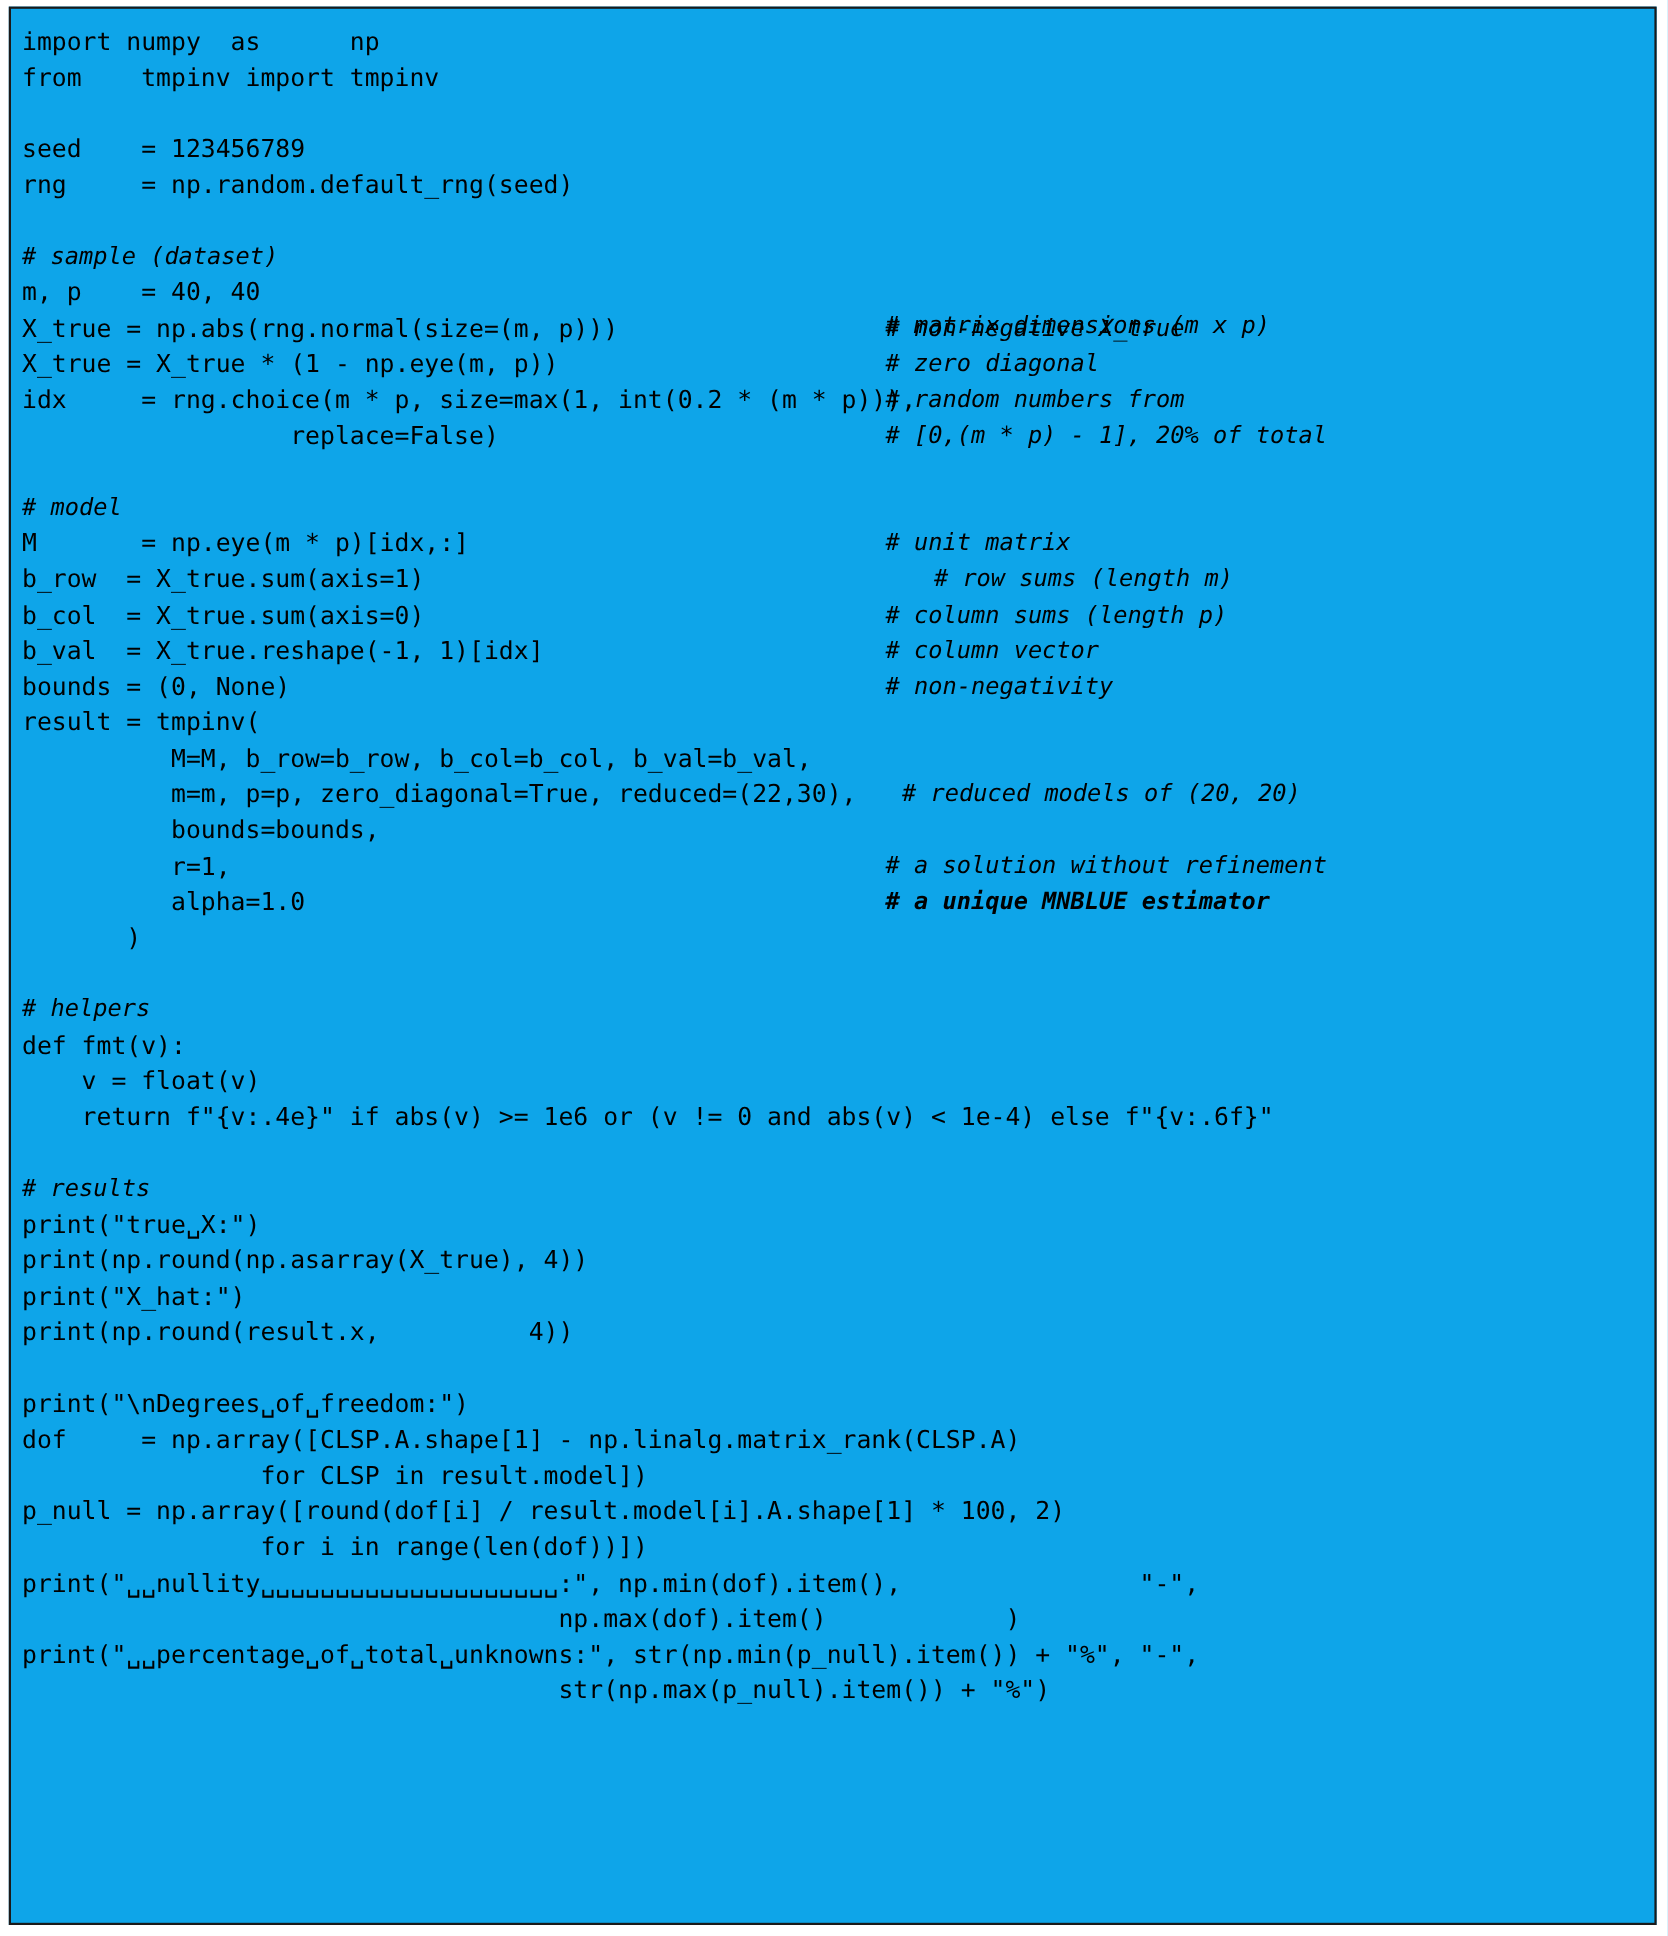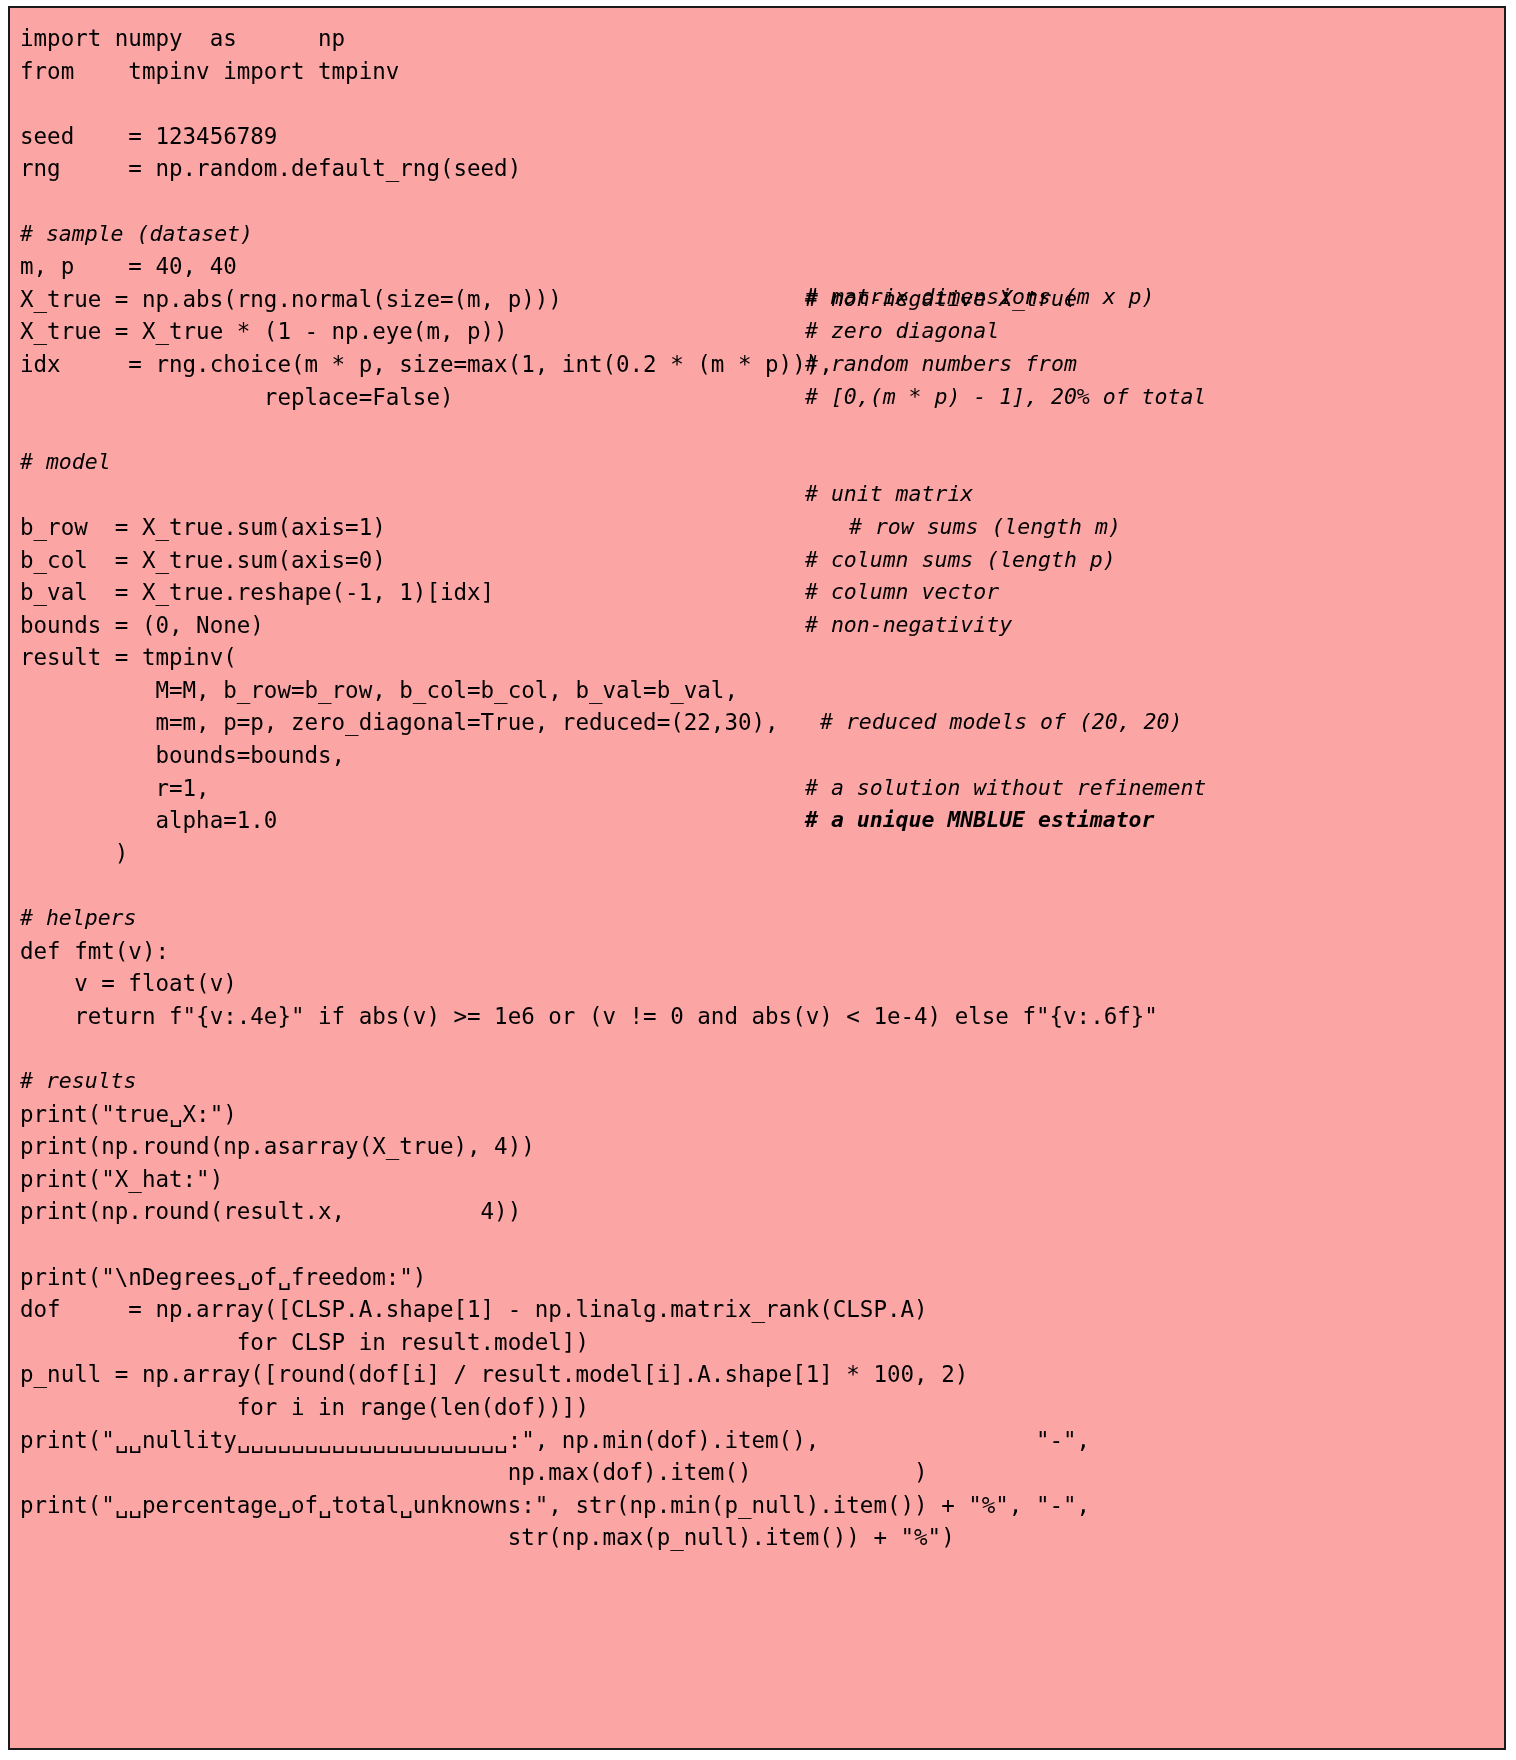--- a/index.html
+++ b/index.html
@@ -13,21 +13,21 @@
     font-family: "DejaVu Sans Mono", monospace;
   }
   #listing-frame {
     position: absolute;
     left: 8px;
     top: 6px;
     width: 1498px;
     height: 1744px;
     border: 2px solid #1a1a1a;
     box-sizing: border-box;
-    background: #fca5a5;
+    background: #0ea5e9;
     overflow: hidden;
   }
   #code-body {
     position: absolute;
     left: 10px;
     top: 14px;
     right: 0;
     bottom: 0;
   }
   .line {
@@ -72,21 +72,21 @@
       <div class="line"><span class="code">rng     = np.random.default_rng(seed)</span></div>
       <div class="line blank">&nbsp;</div>
       <div class="line"><span class="cmt" style="left: 0px; text-align: right;"># sample (dataset)</span></div>
       <div class="line"><span class="code">m, p    = 40, 40</span><span class="cmt" style="left: 785px; margin-top: 31px;"># matrix dimensions (m x p)</span></div>
       <div class="line"><span class="code">X_true = np.abs(rng.normal(size=(m, p)))</span><span class="cmt" style="left: 785px;"># non-negative X_true</span></div>
       <div class="line"><span class="code">X_true = X_true * (1 - np.eye(m, p))</span><span class="cmt" style="left: 785px;"># zero diagonal</span></div>
       <div class="line"><span class="code">idx     = rng.choice(m * p, size=max(1, int(0.2 * (m * p))),</span><span class="cmt" style="left: 785px; text-align: center;"># random numbers from</span></div>
       <div class="line"><span class="code">                  replace=False)</span><span class="cmt" style="left: 785px;"># [0,(m * p) - 1], 20% of total</span></div>
       <div class="line blank">&nbsp;</div>
       <div class="line"><span class="cmt" style="left: 0px;"># model</span></div>
-      <div class="line"><span class="cmt" style="left: 785px;"># unit matrix</span></div>
+      <div class="line"><span class="code">M       = np.eye(m * p)[idx,:]</span><span class="cmt" style="left: 785px;"># unit matrix</span></div>
       <div class="line"><span class="code">b_row  = X_true.sum(axis=1)</span><span class="cmt" style="left: 785px; margin-left: 44px;"># row sums (length m)</span></div>
       <div class="line"><span class="code">b_col  = X_true.sum(axis=0)</span><span class="cmt" style="left: 785px;"># column sums (length p)</span></div>
       <div class="line"><span class="code">b_val  = X_true.reshape(-1, 1)[idx]</span><span class="cmt" style="left: 785px;"># column vector</span></div>
       <div class="line"><span class="code">bounds = (0, None)</span><span class="cmt" style="left: 785px;"># non-negativity</span></div>
       <div class="line"><span class="code">result = tmpinv(</span></div>
       <div class="line"><span class="code">          M=M, b_row=b_row, b_col=b_col, b_val=b_val,</span></div>
       <div class="line"><span class="code">          m=m, p=p, zero_diagonal=True, reduced=(22,30),</span><span class="cmt" style="left: 800px;"># reduced models of (20, 20)</span></div>
       <div class="line"><span class="code">          bounds=bounds,</span></div>
       <div class="line"><span class="code">          r=1,</span><span class="cmt" style="left: 785px;"># a solution without refinement</span></div>
       <div class="line"><span class="code">          alpha=1.0</span><span class="cmt" style="left: 785px; font-weight: bold;"># a unique MNBLUE estimator</span></div>

